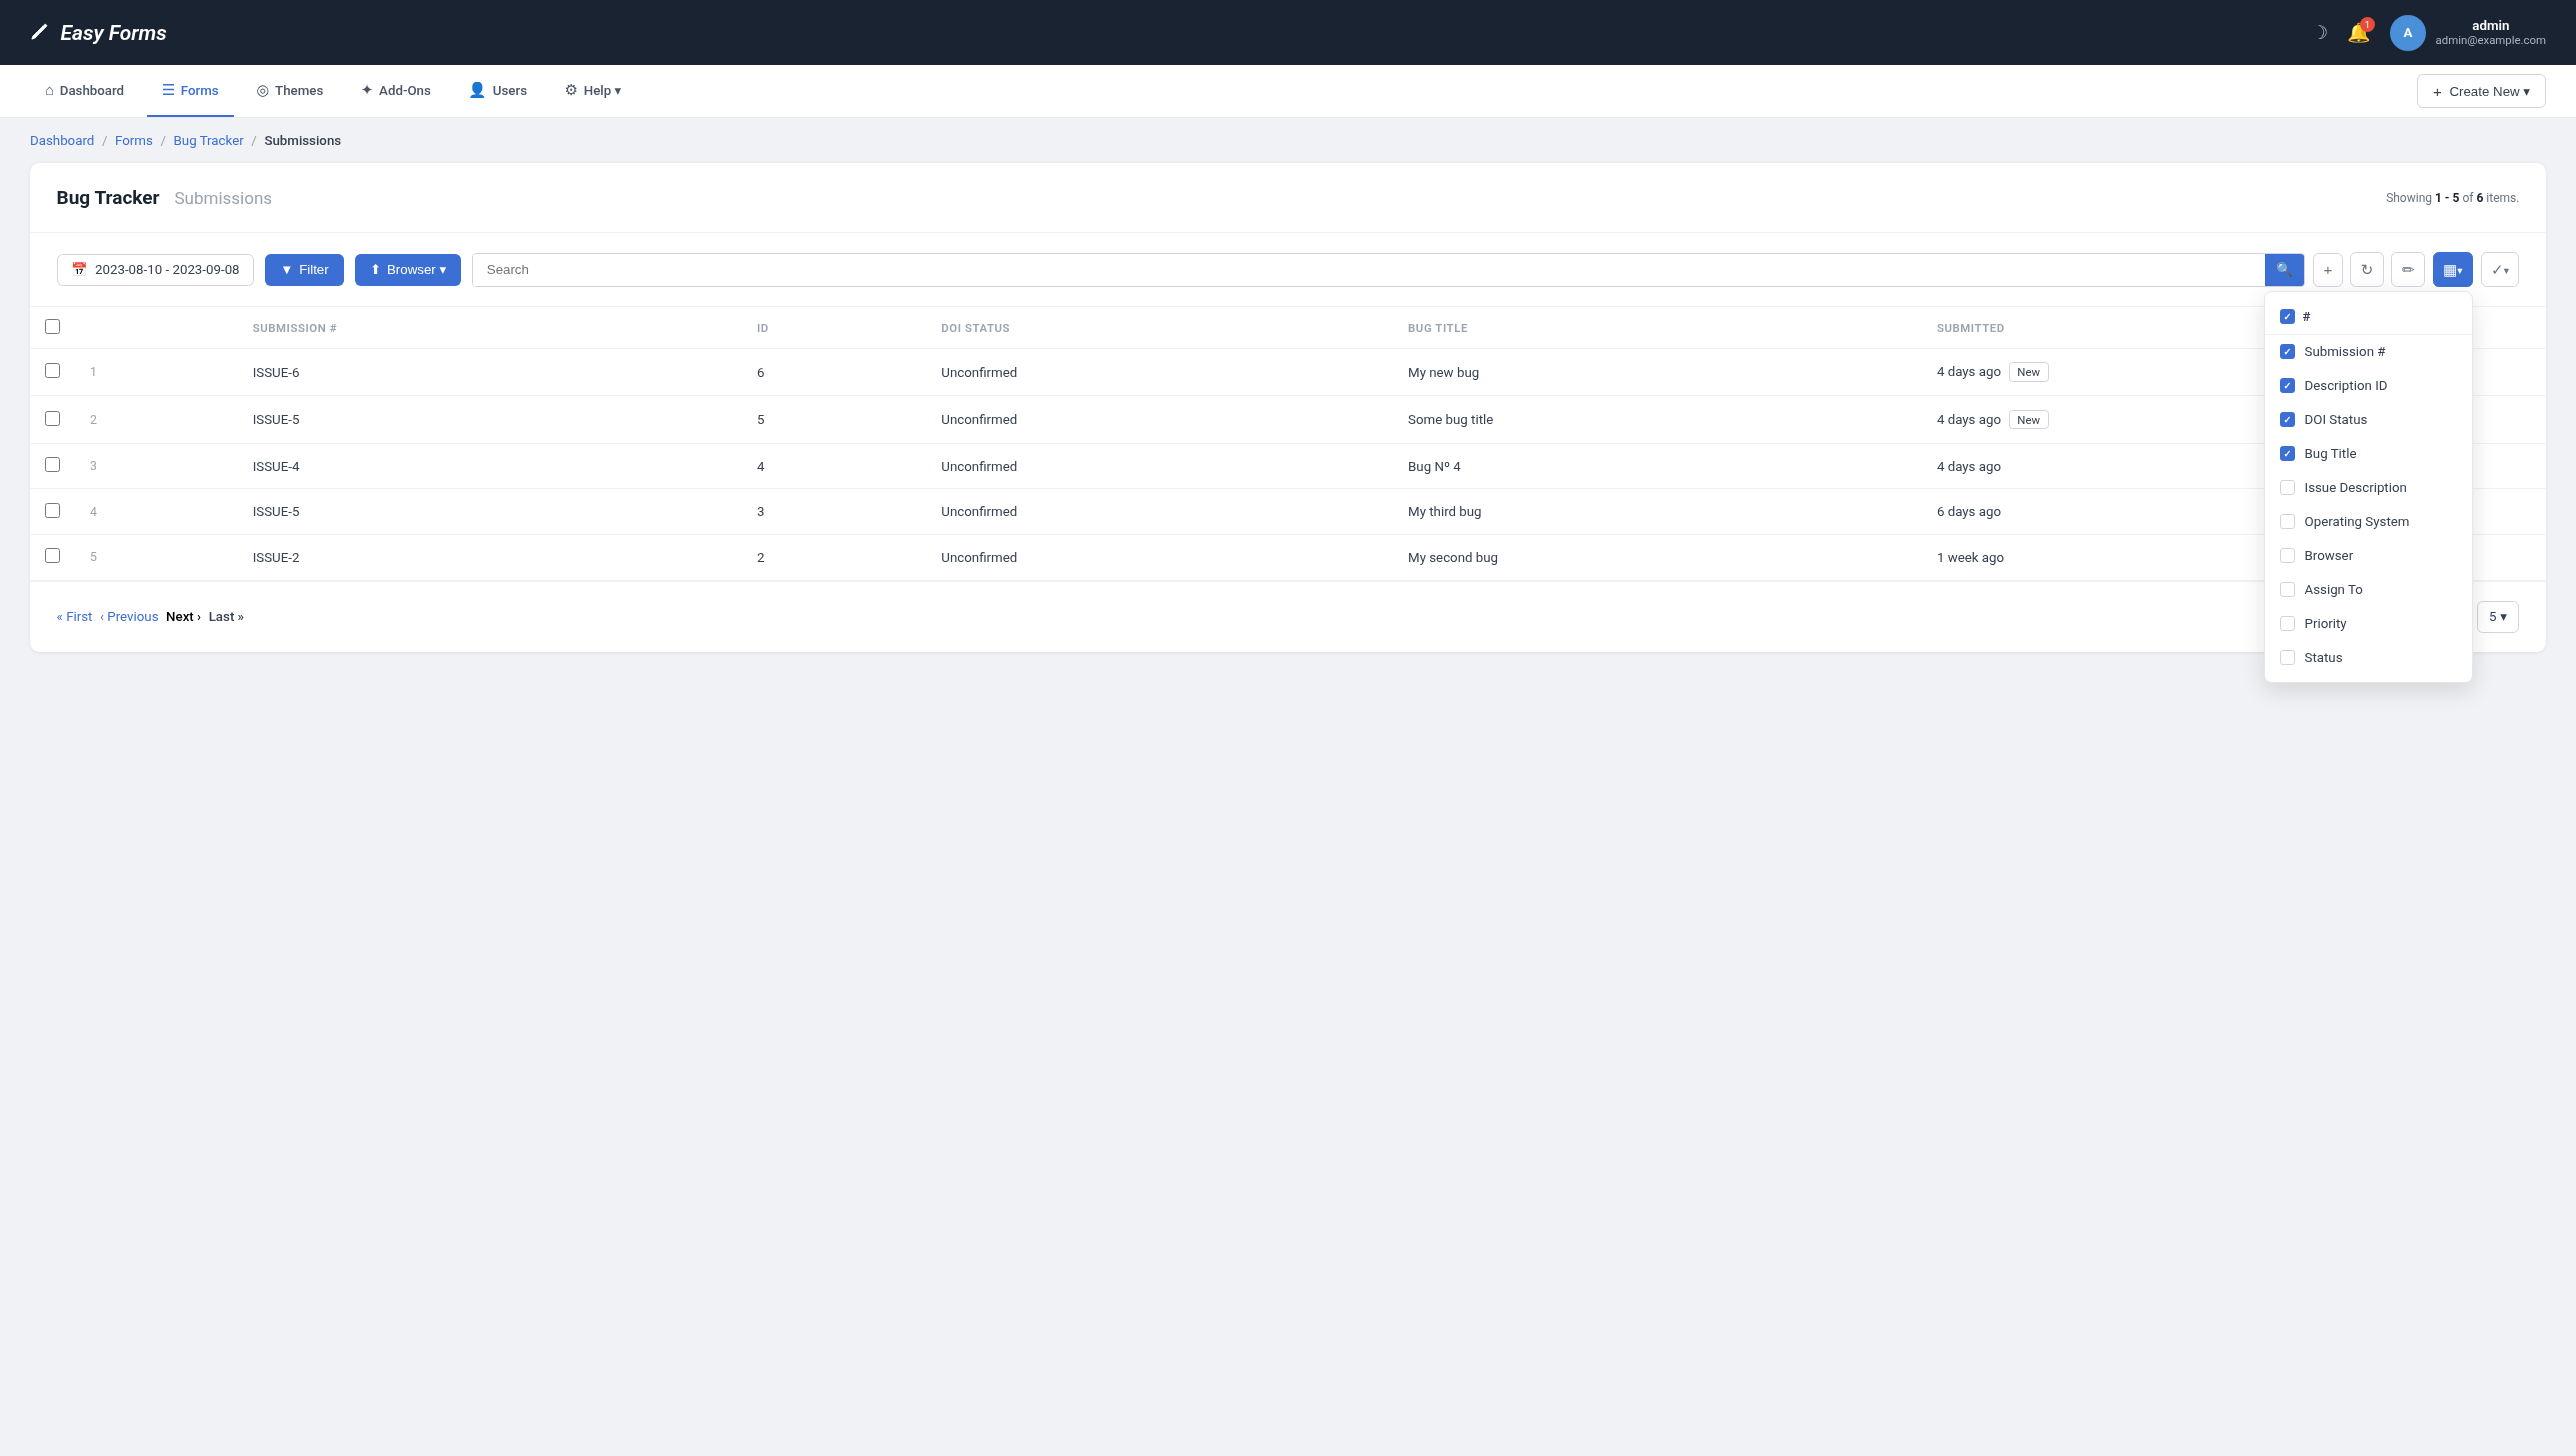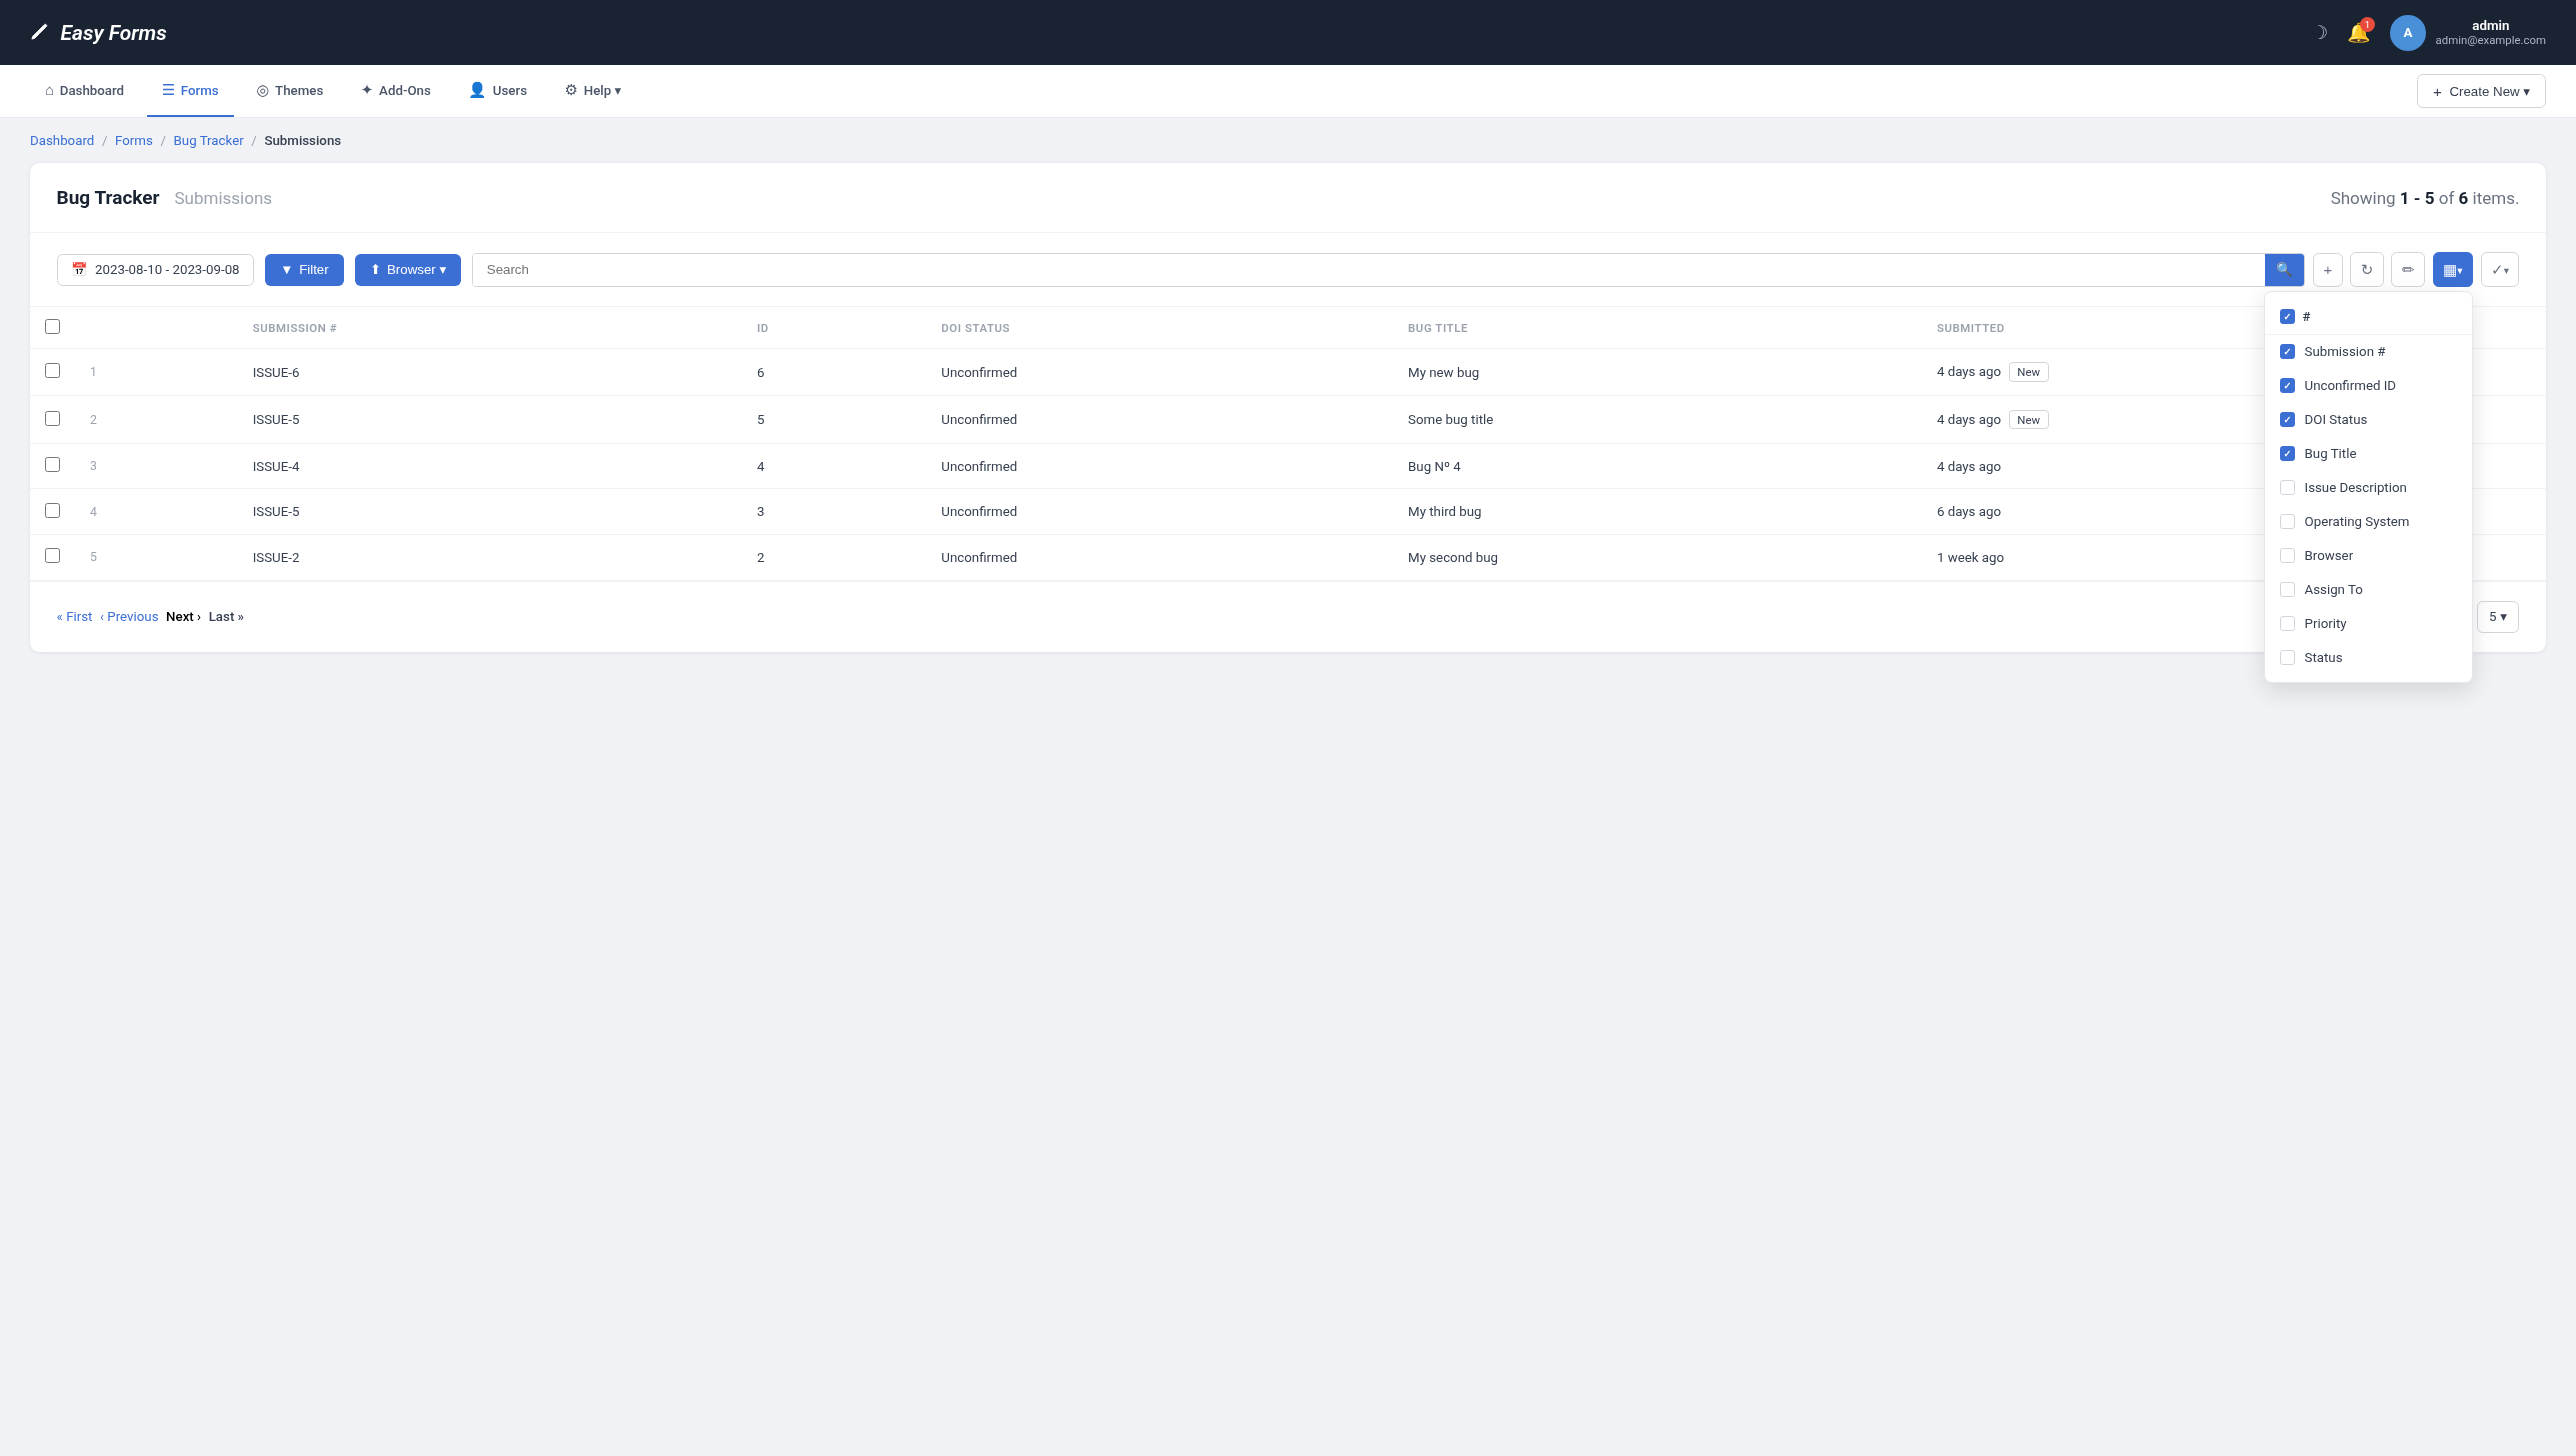--- a/index.html
+++ b/index.html
@@ -157,21 +157,21 @@
       font-size: 19px;
       font-weight: 700;
       color: #1a2332;
     }
     .card-subtitle {
       font-size: 17px;
       color: #9ca3af;
       font-weight: 400;
     }
     .showing-text {
-      font-size: 17px;
+      font-size: 12px;
       color: #6b7280;
     }
     .showing-text strong { color: #1a2332; font-weight: 700; }
 
     
     .toolbar {
       padding: 19px 26.6px;
       display: flex;
       align-items: center;
       gap: 11.4px;
@@ -524,21 +524,21 @@
             <div class="col-dropdown-item">
               <div class="col-checkbox">
                 <span class="col-checkbox-check">✓</span>
               </div>
               <span>Submission #</span>
             </div>
             <div class="col-dropdown-item">
               <div class="col-checkbox">
                 <span class="col-checkbox-check">✓</span>
               </div>
-              <span>Unconfirmed ID</span>
+              <span>Description ID</span>
             </div>
             <div class="col-dropdown-item">
               <div class="col-checkbox">
                 <span class="col-checkbox-check">✓</span>
               </div>
               <span>DOI Status</span>
             </div>
             <div class="col-dropdown-item">
               <div class="col-checkbox">
                 <span class="col-checkbox-check">✓</span>

